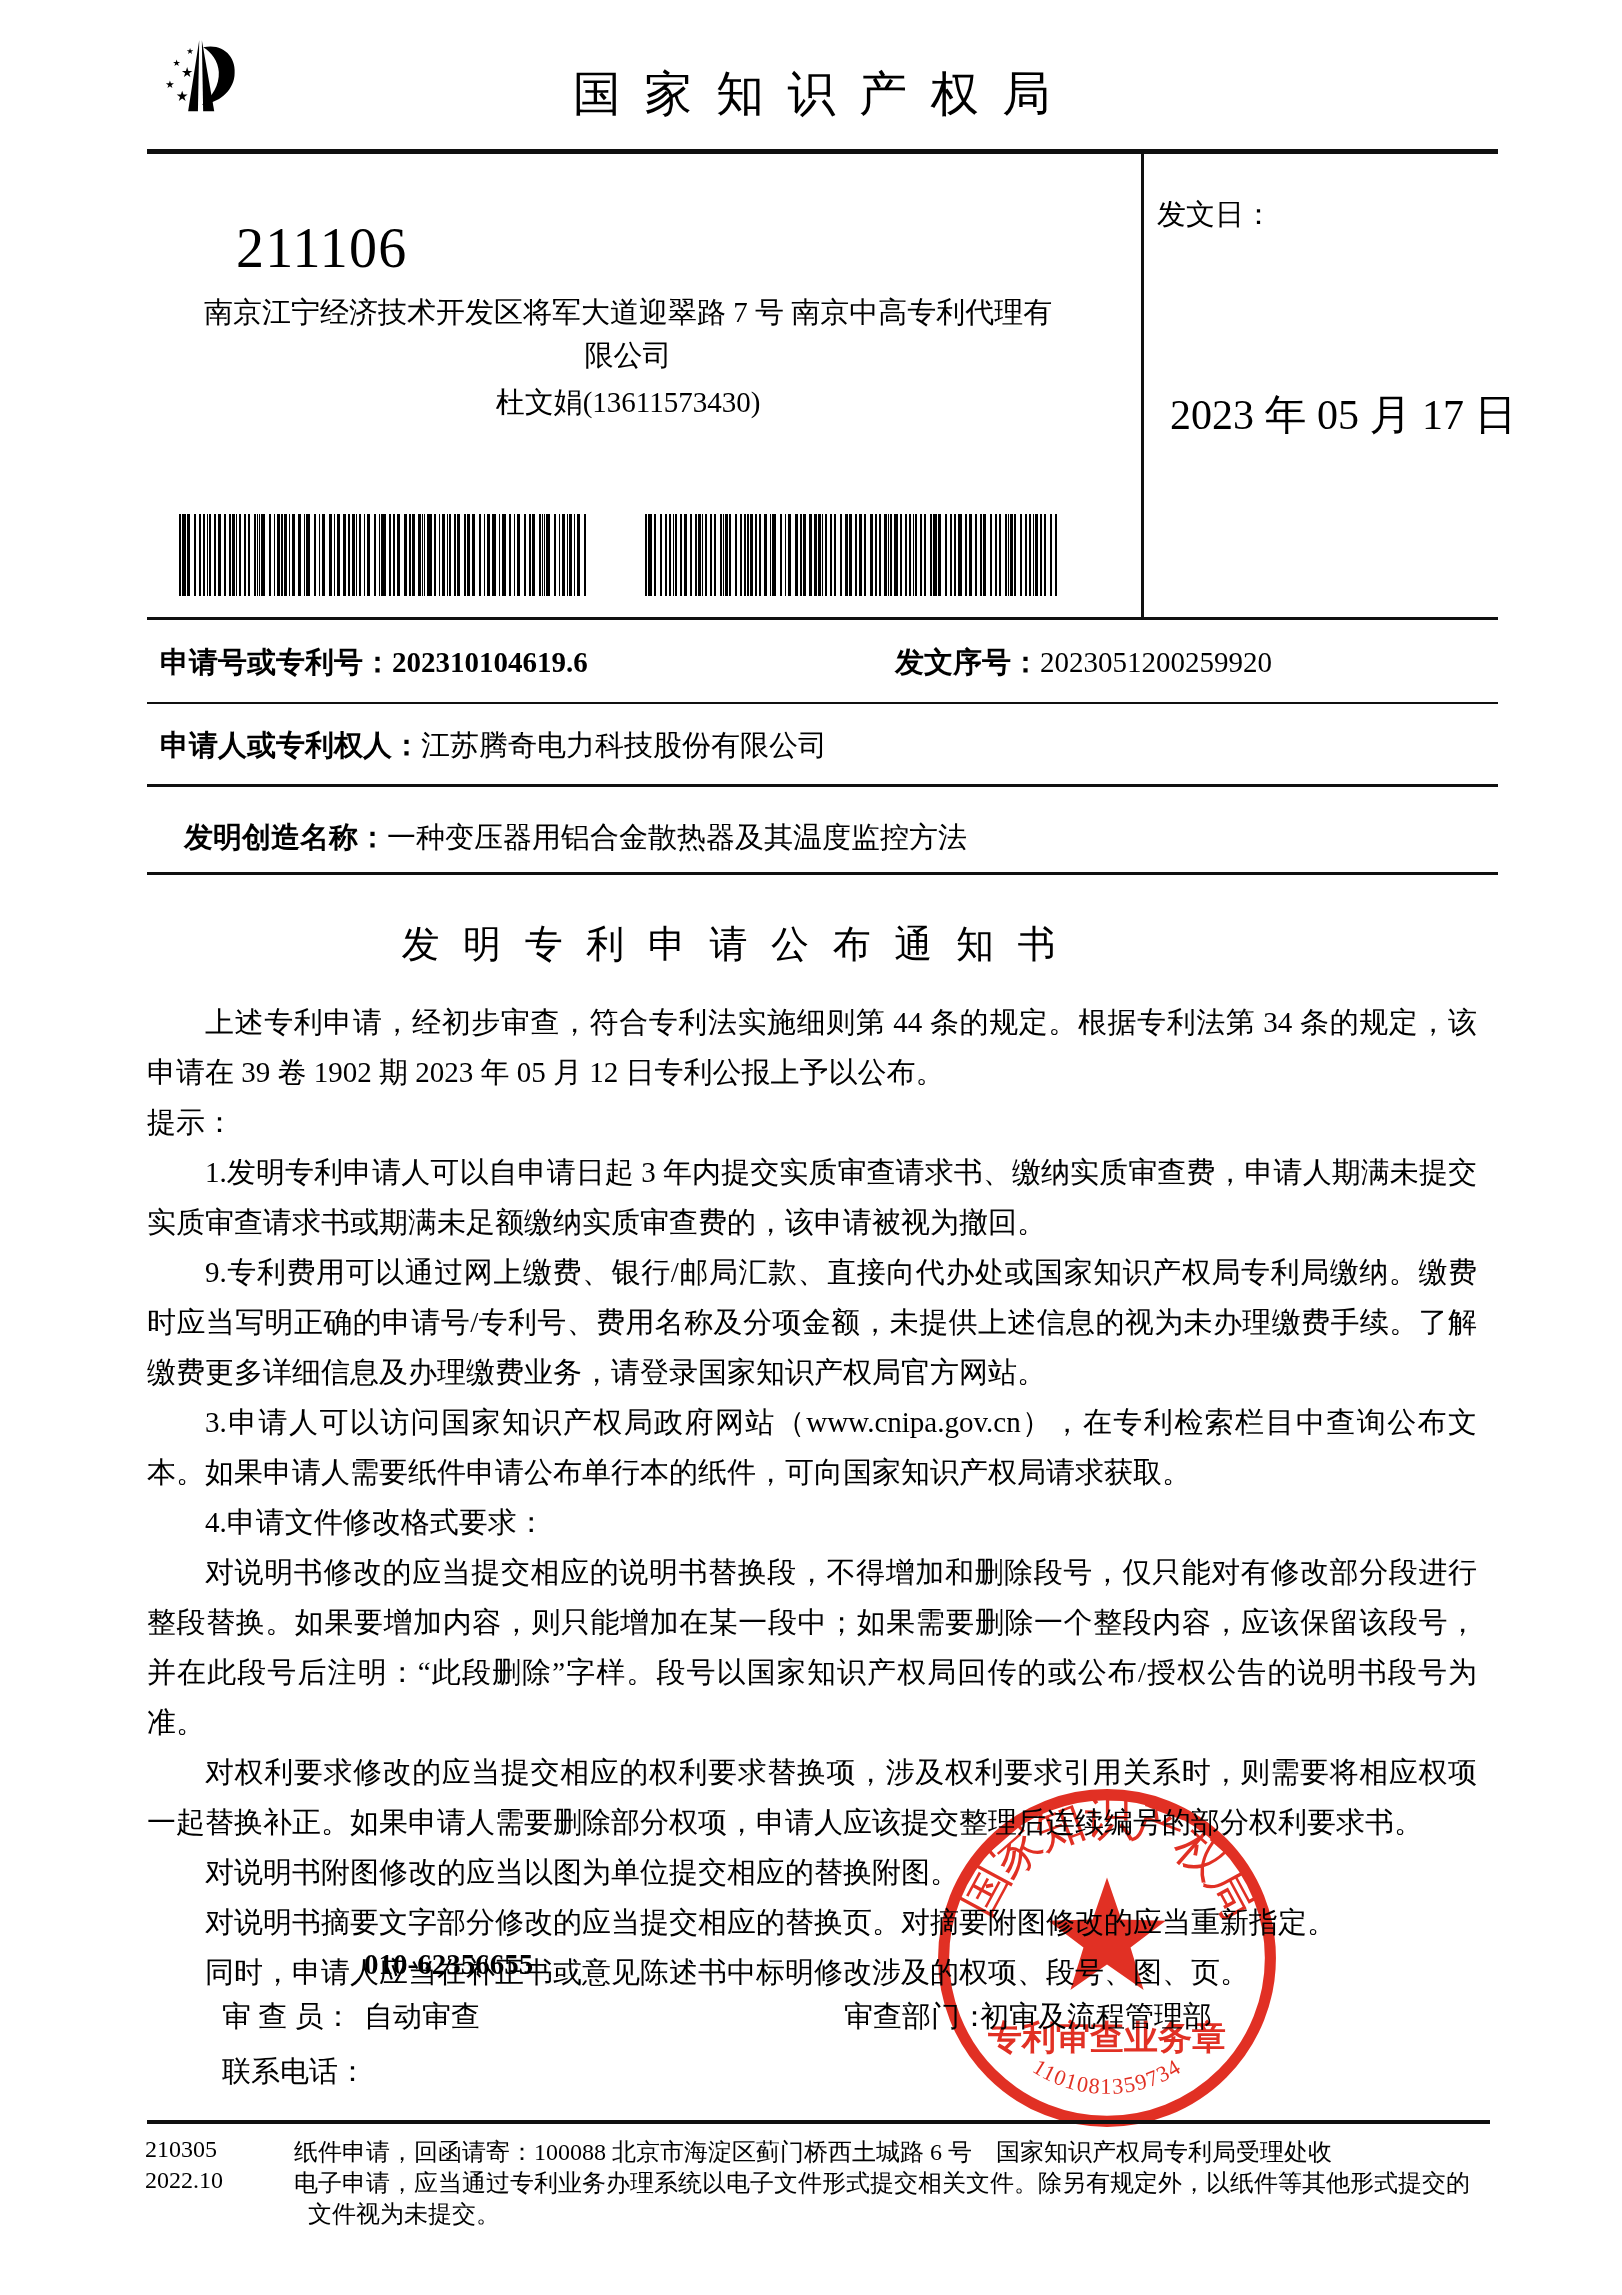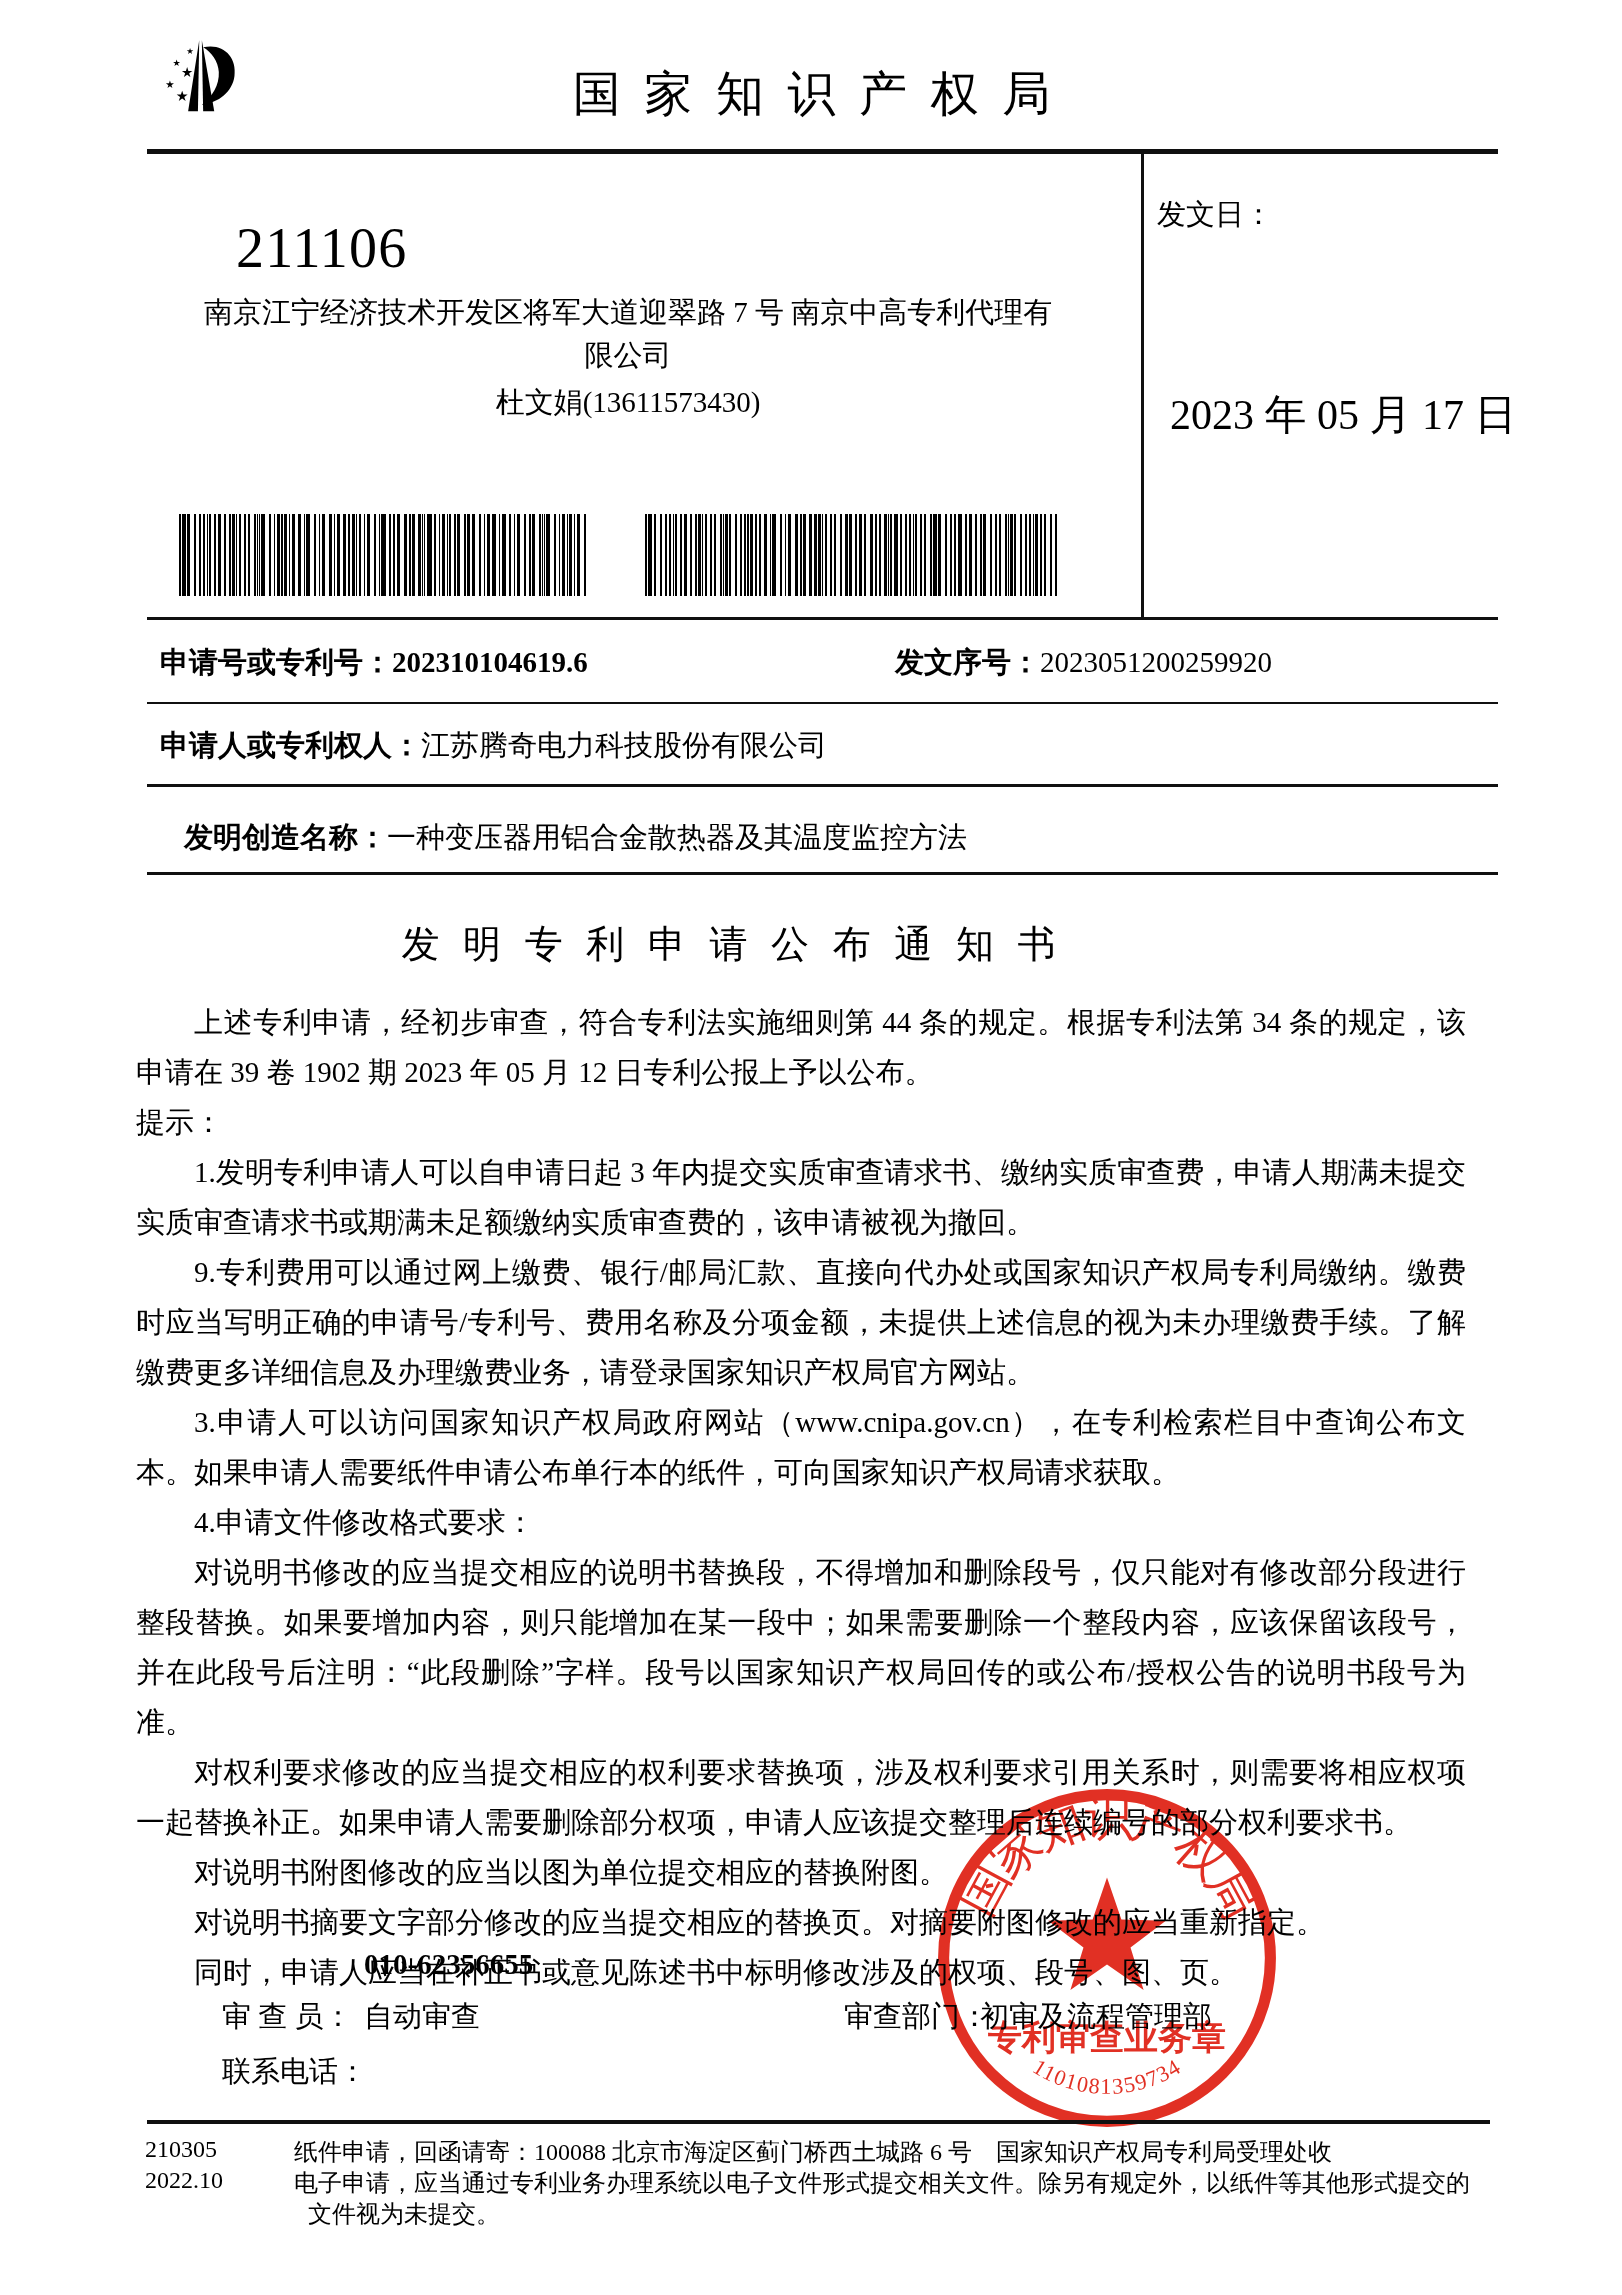--- a/index.html
+++ b/index.html
@@ -23,21 +23,21 @@
       repeating-linear-gradient(90deg,#000 0 2px,transparent 2px 5.2px,#000 5.2px 6.5px,transparent 6.5px 8.5px,#000 8.5px 11px,transparent 11px 15px),
       repeating-linear-gradient(90deg,transparent 0 3.3px,#000 3.3px 4.6px,transparent 4.6px 7.9px,#000 7.9px 8.5px,transparent 8.5px 12.4px);
   }
   
   .fieldrow{position:absolute;font-size:29px;white-space:nowrap;}
   .fieldrow .lbl{font-family:"Liberation Sans","DejaVu Sans",sans-serif;font-weight:700;}
   .valbold{font-weight:700;}
   
   #notice-title{left:0;top:919px;width:1457px;text-align:center;font-size:38px;letter-spacing:23.6px;padding-left:23.6px;box-sizing:border-box;}
   
-  #body-text{left:136px;top:997px;width:1330px;font-size:29px;line-height:50px;text-align:justify;}
+  #body-text{left:147px;top:997px;width:1330px;font-size:29px;line-height:50px;text-align:justify;}
   #body-text p{margin:0;}
   #body-text p.ind{text-indent:58px;}
   
   .review-txt{position:absolute;font-size:29px;white-space:nowrap;}
   
   #seal{left:924px;top:1775px;mix-blend-mode:multiply;opacity:.95;}
   
   .foot-code{position:absolute;left:145px;font-size:24px;}
   .foot-line{position:absolute;font-size:24px;white-space:nowrap;}
 </style>

